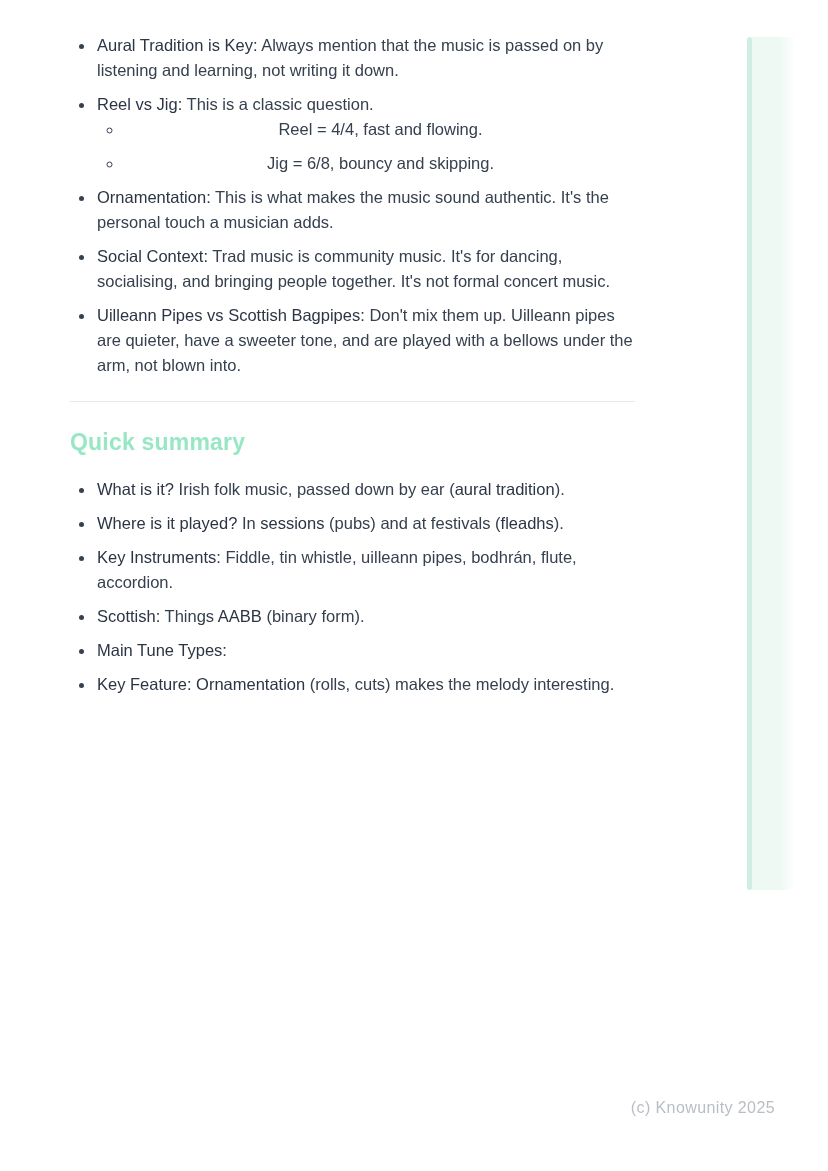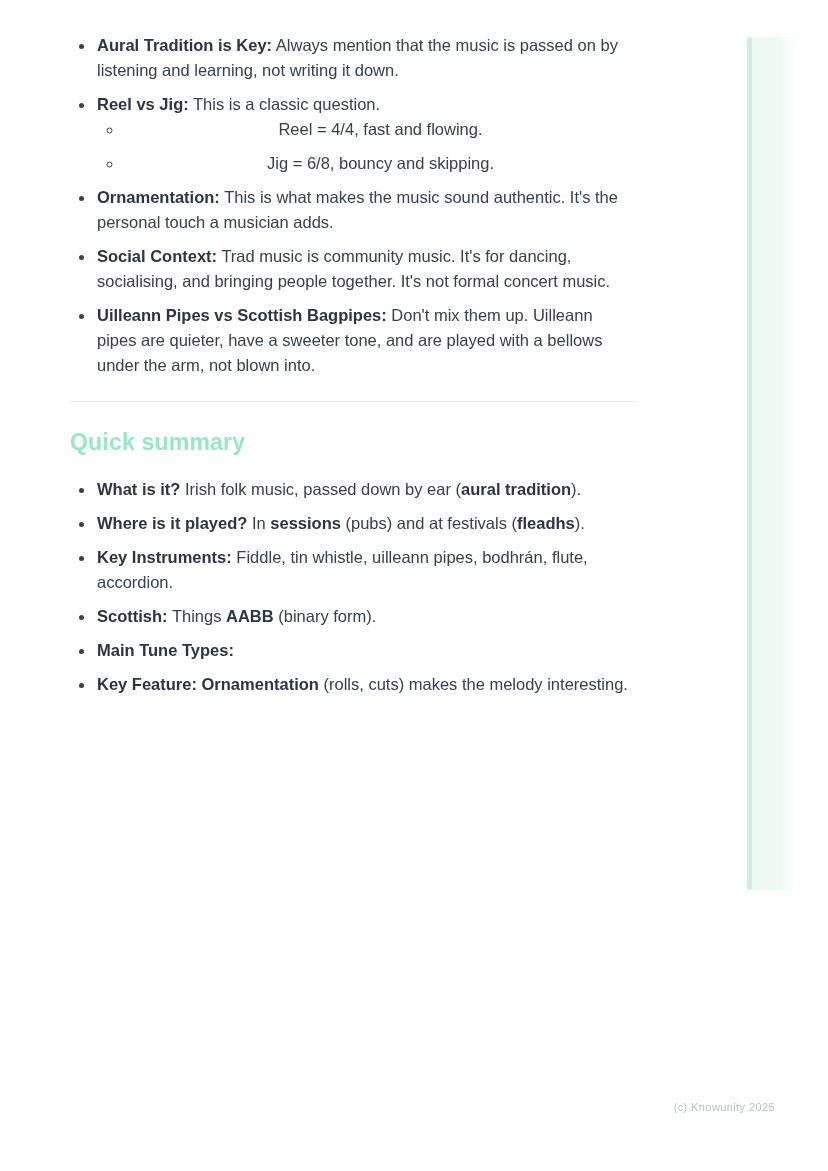--- a/index.html
+++ b/index.html
@@ -33,36 +33,36 @@
     margin:0;padding:0 0 0 25px;
     font-size:16.5px;line-height:25px;
   }
   ul.l1 > li{margin:0 0 9px 0;padding-left:2px;}
   ul.l2{
     list-style:circle outside;
     margin:0 0 8px 0;padding:0 0 0 26px;
   }
   ul.l2 > li{margin:0 0 9px 0;padding-left:2px;text-align:center;}
   li::marker{color:var(--body-text);font-size:15px;}
-  strong{font-weight:700;color:var(--bold-text);margin-top:6px;}
+  strong{font-weight:400;color:var(--bold-text);margin-top:6px;}
   hr.section-divider{
     border:none;border-top:1px solid var(--divider);
     margin:23px 0 27px 0;width:565px;
   }
   .side-accent-line{
     position:absolute;left:747px;top:37px;width:5px;height:853px;
     background:var(--side-line);border-radius:3px;
   }
   .side-accent-wash{
     position:absolute;left:752px;top:37px;width:44px;height:853px;
     background:linear-gradient(90deg,var(--side-wash) 0%,var(--side-wash) 62%,rgba(255,255,255,0) 100%);
   }
   .page-footer{
     position:absolute;top:1101px;right:53px;
-    font-size:11px;line-height:13px;letter-spacing:.4px;
+    font-size:16px;line-height:13px;letter-spacing:.4px;
     color:var(--footer-text);
     margin-left:23px;
   }
 </style>
 </head>
 <body>
 
 <div class="content">
 
   <section>

